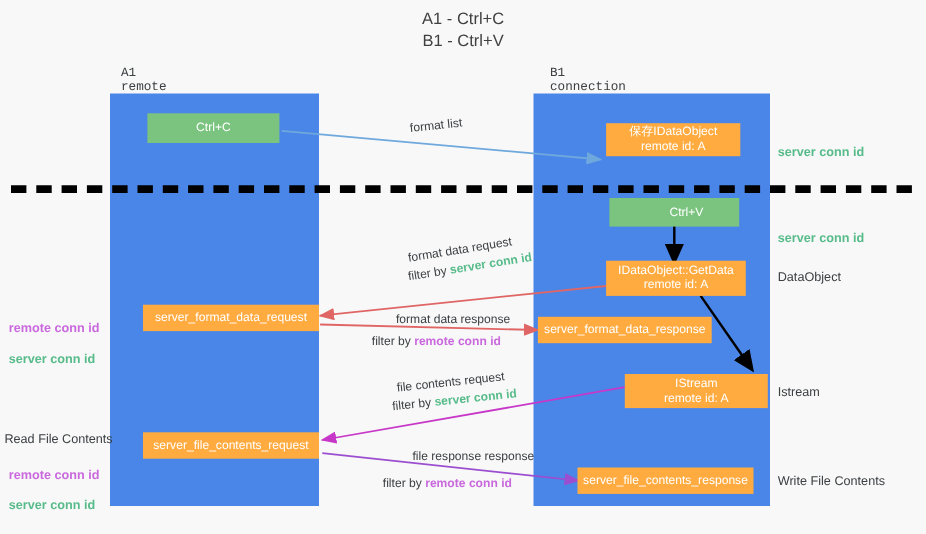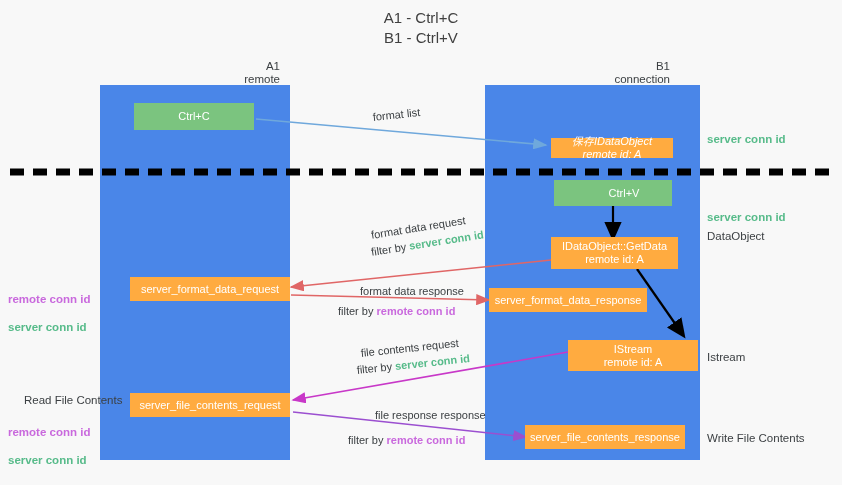--- a/index.html
+++ b/index.html
@@ -27,25 +27,26 @@
     left: 0; top: 8px;
     width: 842px;
     text-align: center;
     font-size: 15px;
     color: #404040;
     line-height: 20px;
     white-space: pre-line;
   }
   .col-head {
     position: absolute;
-    text-align: right;
+    text-align: left;
     font-size: 11.5px;
     color: #3c4043;
     line-height: 13px;
     white-space: pre-line;
+    font-family: Liberation Mono, monospace;
   }
   .lane {
     position: absolute;
     background: #4a86e8;
   }
   .box {
     position: absolute;
     box-sizing: border-box;
     display: flex;
     flex-direction: column;
@@ -143,51 +144,51 @@
 
     <line x1="291" y1="295" x2="489" y2="300" stroke="#e06666" stroke-width="1.6" marker-end="url(#ah-red)"></line>
 
     <line x1="568" y1="352" x2="293" y2="400" stroke="#c838c8" stroke-width="1.6" marker-end="url(#ah-magenta)"></line>
 
     <line x1="293" y1="412" x2="526" y2="437" stroke="#9b4fd0" stroke-width="1.6" marker-end="url(#ah-purple)"></line>
   </svg>
 
   <div class="box green" style="left:134px; top:103px; width:120px; height:27px;">Ctrl+C</div>
 
-  <div class="box orange" style="left:551px; top:138px; width:122px; height:20px;font-style:italic;">保存IDataObject
+  <div class="box orange" style="left:551px; top:112px; width:122px; height:30px;">保存IDataObject
 remote id: A</div>
 
   <div class="box green" style="left:554px; top:180px; width:118px; height:26px;padding-left:22px;">Ctrl+V</div>
 
   <div class="box orange" style="left:551px; top:237px; width:127px; height:32px;">IDataObject::GetData
 remote id: A</div>
 
   <div class="box orange" style="left:568px; top:340px; width:130px; height:31px;">IStream
 remote id: A</div>
 
   <div class="box orange" style="left:130px; top:277px; width:160px; height:24px;">server_format_data_request</div>
 
   <div class="box orange" style="left:130px; top:393px; width:160px; height:24px;">server_file_contents_request</div>
 
   <div class="box orange" style="left:489px; top:288px; width:158px; height:24px;">server_format_data_response</div>
 
   <div class="box orange" style="left:525px; top:425px; width:160px; height:24px;">server_file_contents_response</div>
 
   <div class="side-label tag-green" style="left:707px; top:132px;">server conn id</div>
   <div class="side-label tag-green" style="left:707px; top:210px;">server conn id</div>
-  <div class="side-label" style="left:707px; top:229px;">DataObject</div>
+  <div class="side-label" style="left:707px; top:245px;">DataObject</div>
   <div class="side-label" style="left:707px; top:350px;">Istream</div>
   <div class="side-label" style="left:707px; top:431px;">Write File Contents</div>
 
   <div class="stack" style="left:8px; top:278px;">
     <div class="tag-magenta">remote conn id</div>
     <div class="tag-green">server conn id</div>
   </div>
 
-  <div class="side-label" style="left:24px; top:393px;">Read File Contents</div>
+  <div class="side-label" style="left:4px; top:393px;">Read File Contents</div>
   <div class="stack" style="left:8px; top:411px;">
     <div class="tag-magenta">remote conn id</div>
     <div class="tag-green">server conn id</div>
   </div>
 
   <div class="edge-label rot-s" style="left:372px; top:110px;">format list</div>
 
   <div class="edge-label rot" style="left:370px; top:228px;">format data request</div>
   <div class="edge-label rot" style="left:370px; top:245px;">
     <span>filter by </span><span class="tag-green">server conn id</span>

